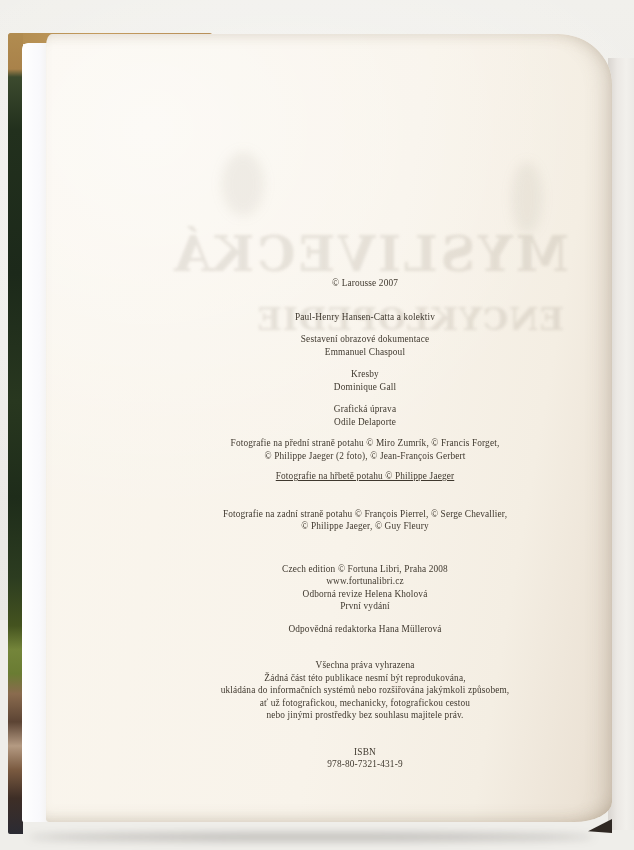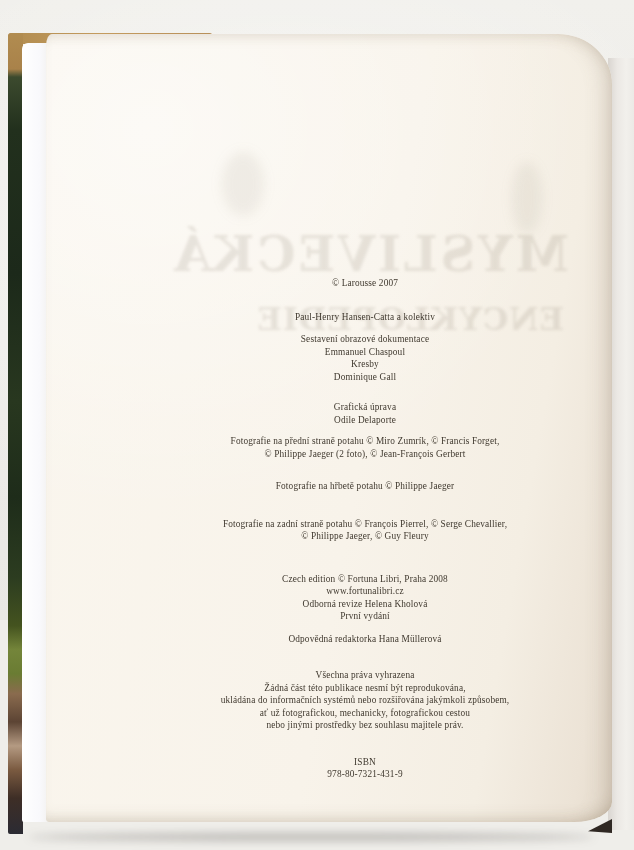--- a/index.html
+++ b/index.html
@@ -131,33 +131,33 @@
         <div class="group" style="margin-top: 0px;">
           <div class="line">© Larousse 2007</div>
         </div>
         <div class="group" style="margin-top: 21px;">
           <div class="line">Paul-Henry Hansen-Catta a kolektiv</div>
         </div>
         <div class="group" style="margin-top: 10px;">
           <div class="line">Sestavení obrazové dokumentace</div>
           <div class="line">Emmanuel Chaspoul</div>
         </div>
-        <div class="group" style="">
+        <div class="group" style="margin-top: 10px;">
           <div class="line">Kresby</div>
           <div class="line">Dominique Gall</div>
         </div>
-        <div class="group" style="margin-top: 18px;">
+        <div class="group" style="margin-top: 10px;">
           <div class="line">Grafická úprava</div>
           <div class="line">Odile Delaporte</div>
         </div>
         <div class="group" style="margin-top: 9px;">
           <div class="line">Fotografie na přední straně potahu © Miro Zumrík, © Francis Forget,</div>
           <div class="line">© Philippe Jaeger (2 foto), © Jean-François Gerbert</div>
         </div>
-        <div class="group" style="margin-top: 20px;">
+        <div class="group" style="margin-top: 8px; text-decoration: underline;">
           <div class="line">Fotografie na hřbetě potahu © Philippe Jaeger</div>
         </div>
         <div class="group" style="margin-top: 25px;">
           <div class="line">Fotografie na zadní straně potahu © François Pierrel, © Serge Chevallier,</div>
           <div class="line">© Philippe Jaeger, © Guy Fleury</div>
         </div>
         <div class="group" style="margin-top: 30px; font-family: Liberation Serif, serif;">
           <div class="line">Czech edition © Fortuna Libri, Praha 2008</div>
           <div class="line">www.fortunalibri.cz</div>
           <div class="line">Odborná revize Helena Kholová</div>

